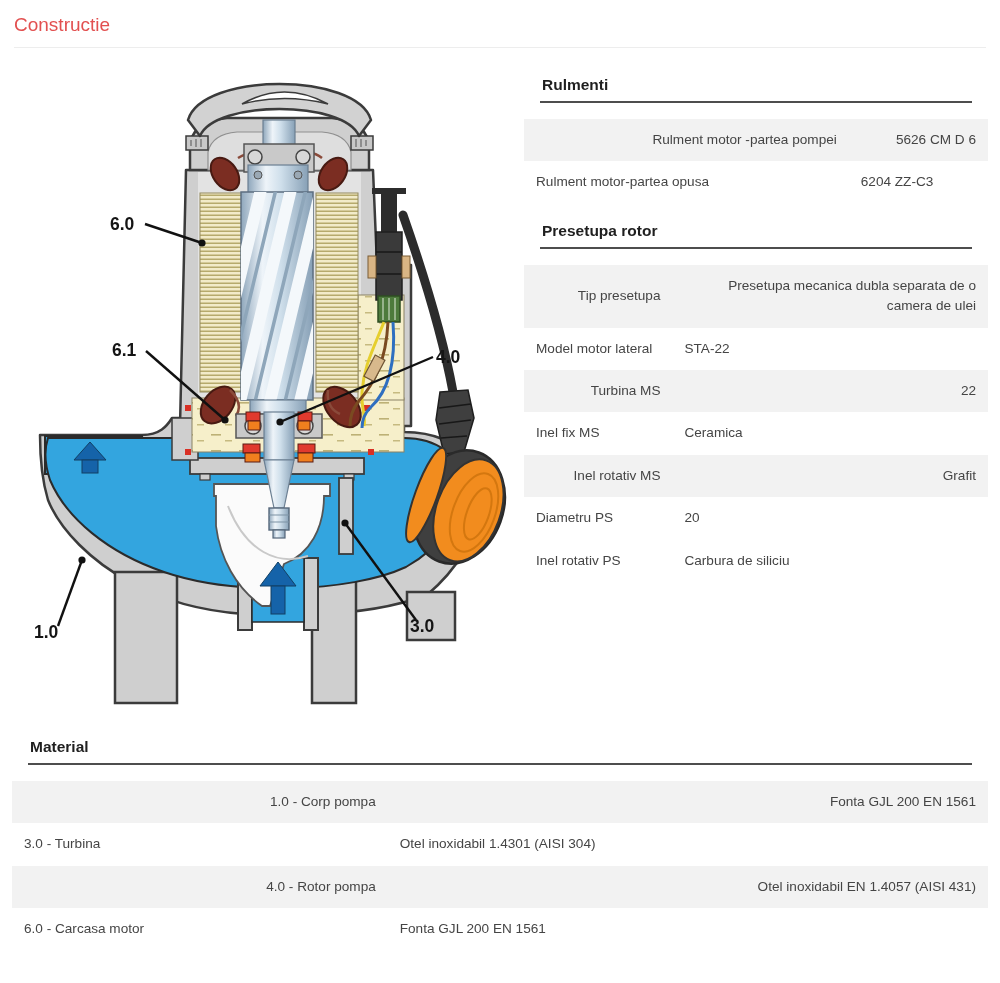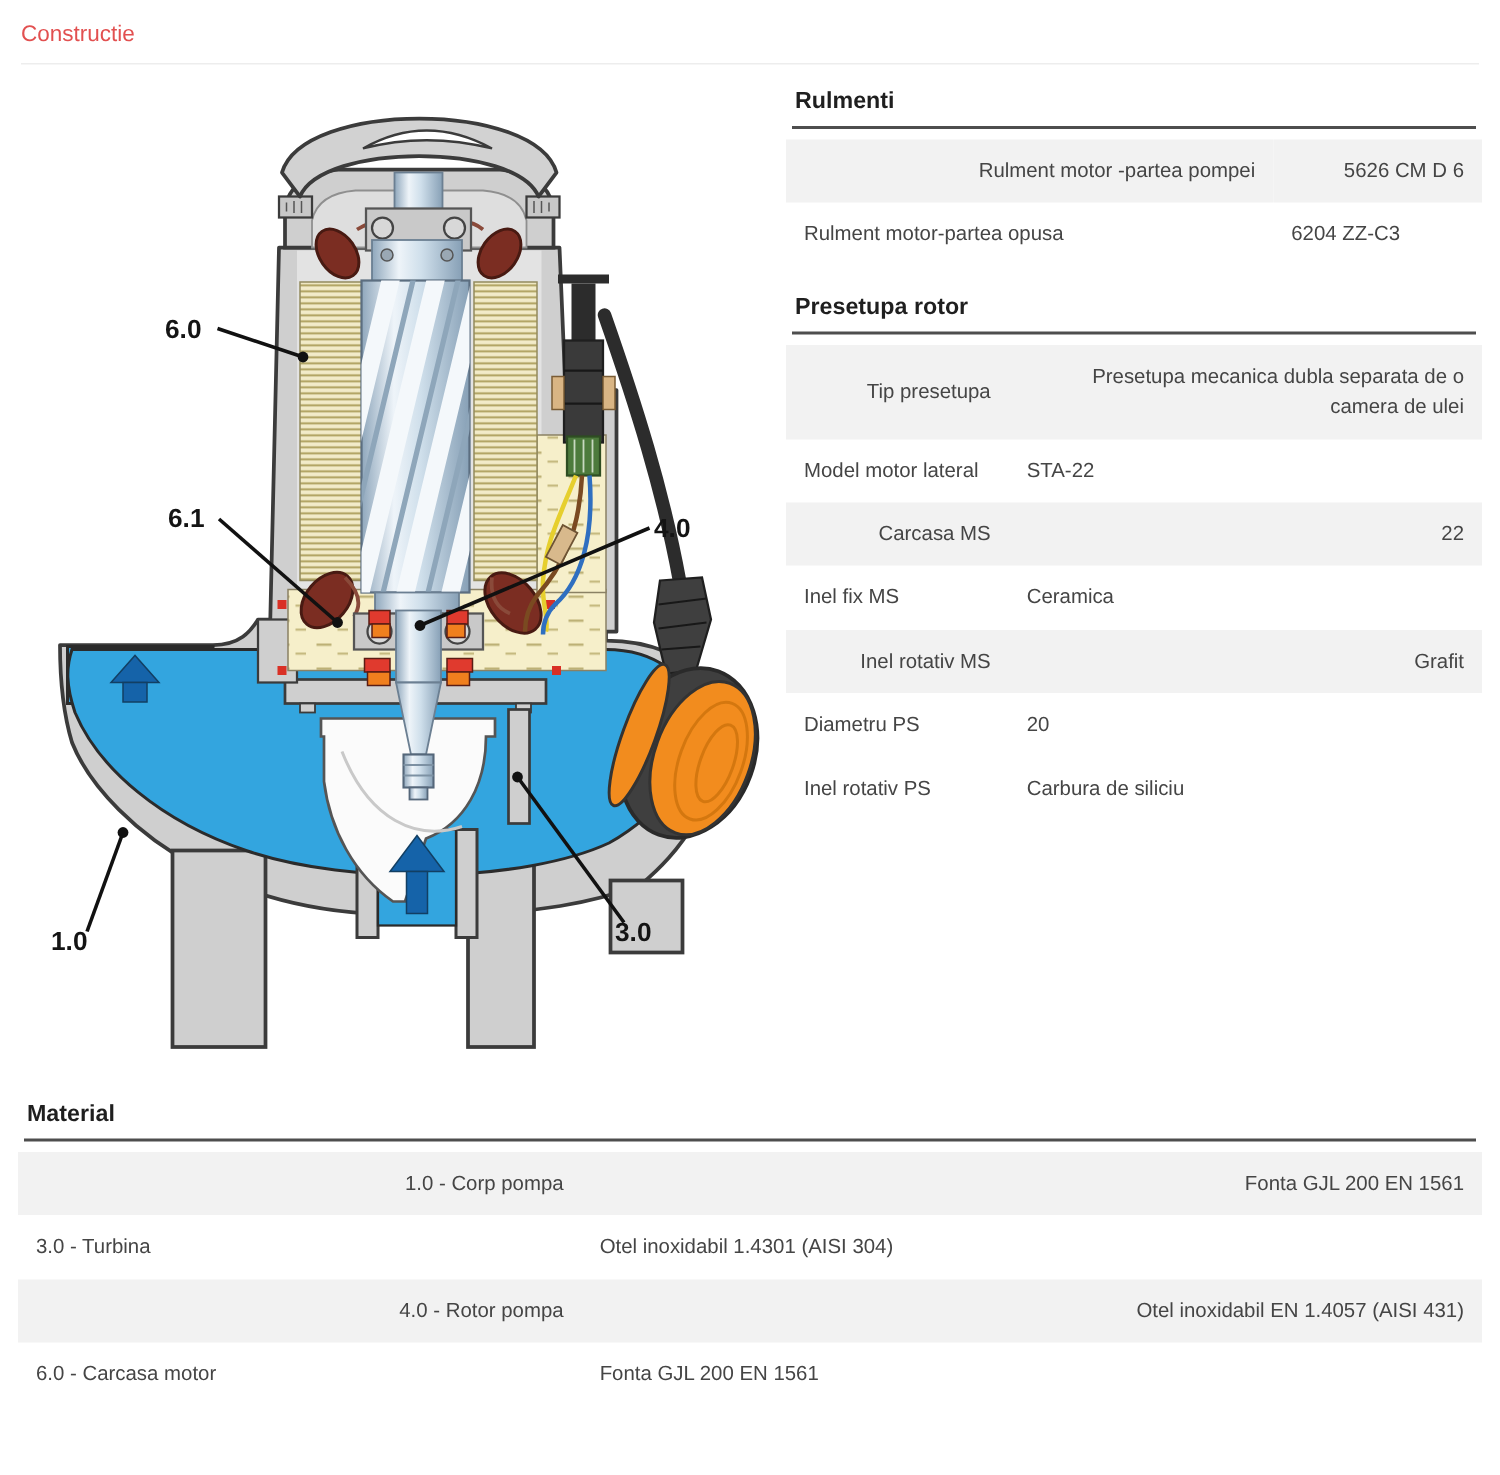--- a/index.html
+++ b/index.html
@@ -1,23 +1,23 @@
 <!DOCTYPE html>
 <html><head>
 <meta charset="utf-8">
 <style>
   html,body{margin:0;padding:0;background:#fff;}
   body{width:1000px;font-family:"Liberation Sans",sans-serif;color:#454545;}
   .page{padding:8px 12px 20px 12px;}
-  .page-title{color:#e25050;font-size:15px;font-weight:400;margin:6px 2px 0 2px;
+  .page-title{color:#e25050;font-size:19px;font-weight:400;margin:6px 2px 0 2px;
     padding-bottom:11px;border-bottom:1px solid #ededed;}
   .top-row{display:flex;margin-top:12px;}
   .diagram-col{width:502px;flex:0 0 502px;}
   .tables-col{flex:1;padding-left:10px;}
-  .section-h{font-size:15.5px;font-weight:bold;color:#1f1f1f;margin:4px;
+  .section-h{font-size:15.5px;font-weight:bold;color:#1f1f1f;margin:16px;
     padding:0 0 7px 2px;border-bottom:2px solid #4e4e4e;}
   .tbl-block{margin-bottom:18px;}
   table{width:100%;border-collapse:separate;border-spacing:0;margin-top:7px;
     font-size:13.6px;color:#454545;}
   td{padding:11px 12px;line-height:1.5;vertical-align:middle;}
   tr.alt{background:#f2f2f2;text-align:right;}
   .t-rulmenti td:first-child{width:70%;}
   .t-presetupa td:first-child{width:32%;}
   .t-material td:first-child{width:38.5%;}
   .material-block{margin-top:26px;}
@@ -246,21 +246,21 @@
           <tbody>
             <tr class="alt">
               <td>Tip presetupa</td>
               <td>Presetupa mecanica dubla separata de o camera de ulei</td>
             </tr>
             <tr>
               <td>Model motor lateral</td>
               <td>STA-22</td>
             </tr>
             <tr class="alt">
-              <td>Carcasa MS</td>
+              <td>Turbina MS</td>
               <td>22</td>
             </tr>
             <tr>
               <td>Inel fix MS</td>
               <td>Ceramica</td>
             </tr>
             <tr class="alt">
               <td>Inel rotativ MS</td>
               <td>Grafit</td>
             </tr>

